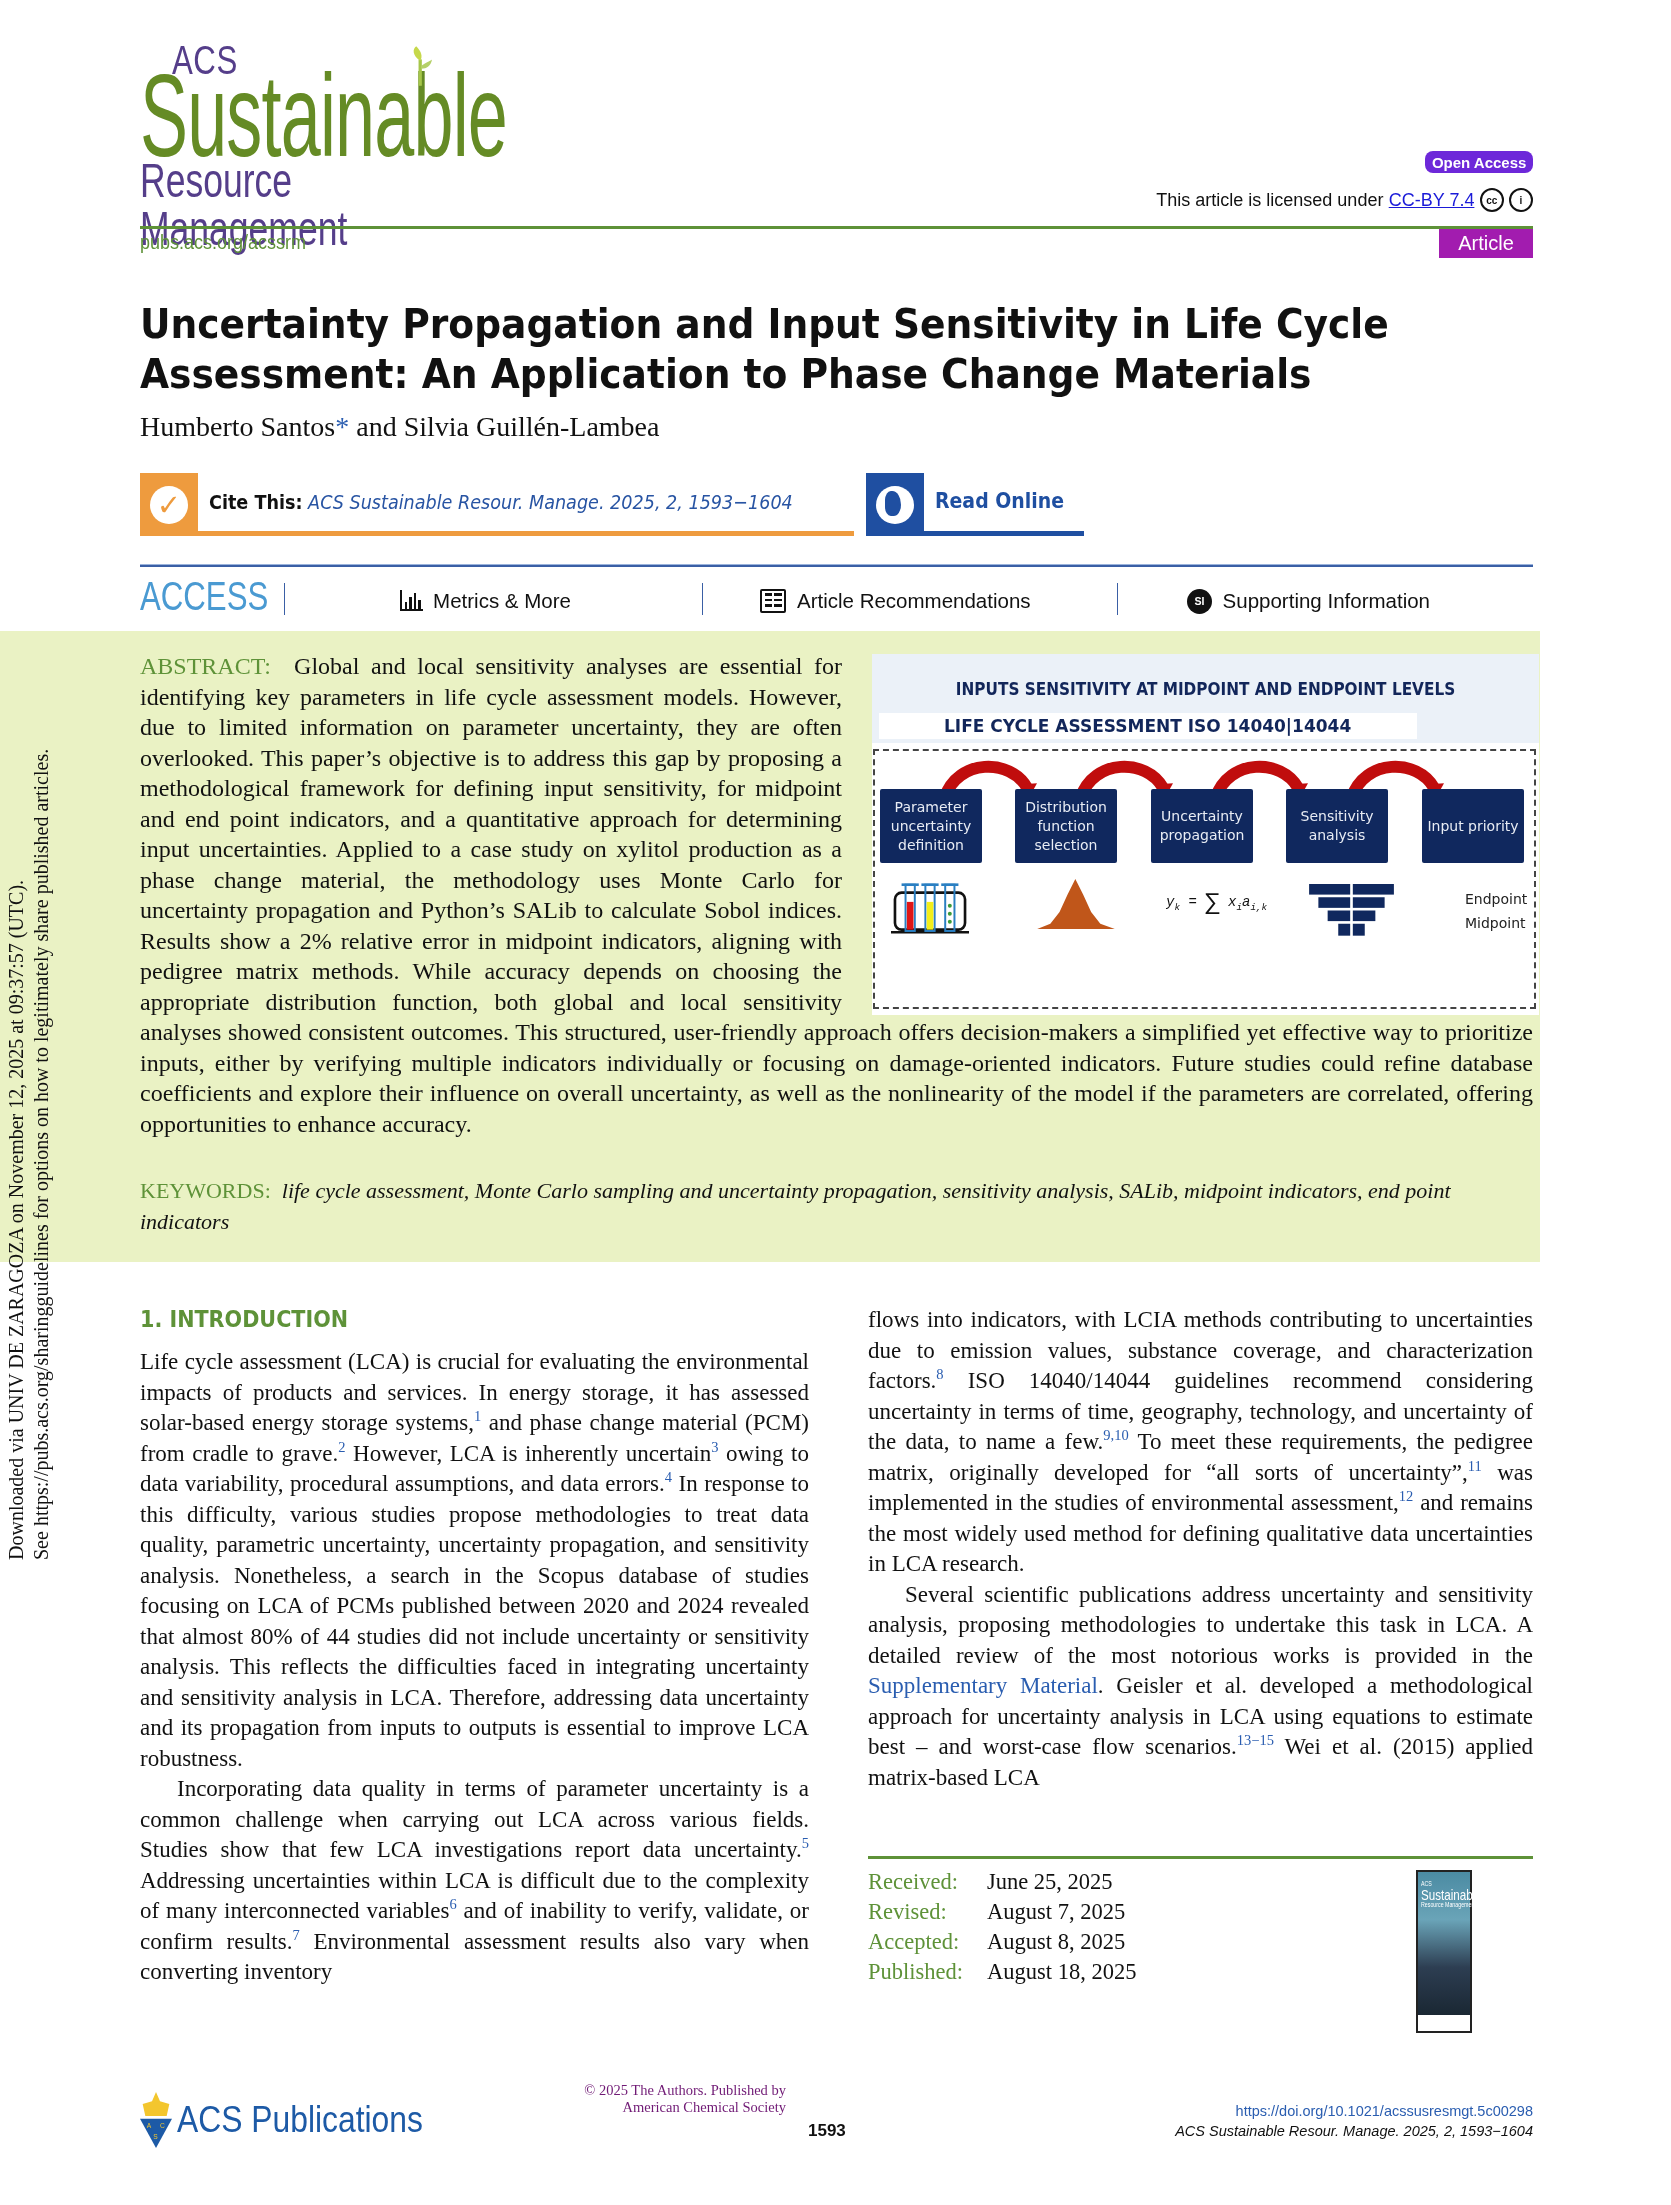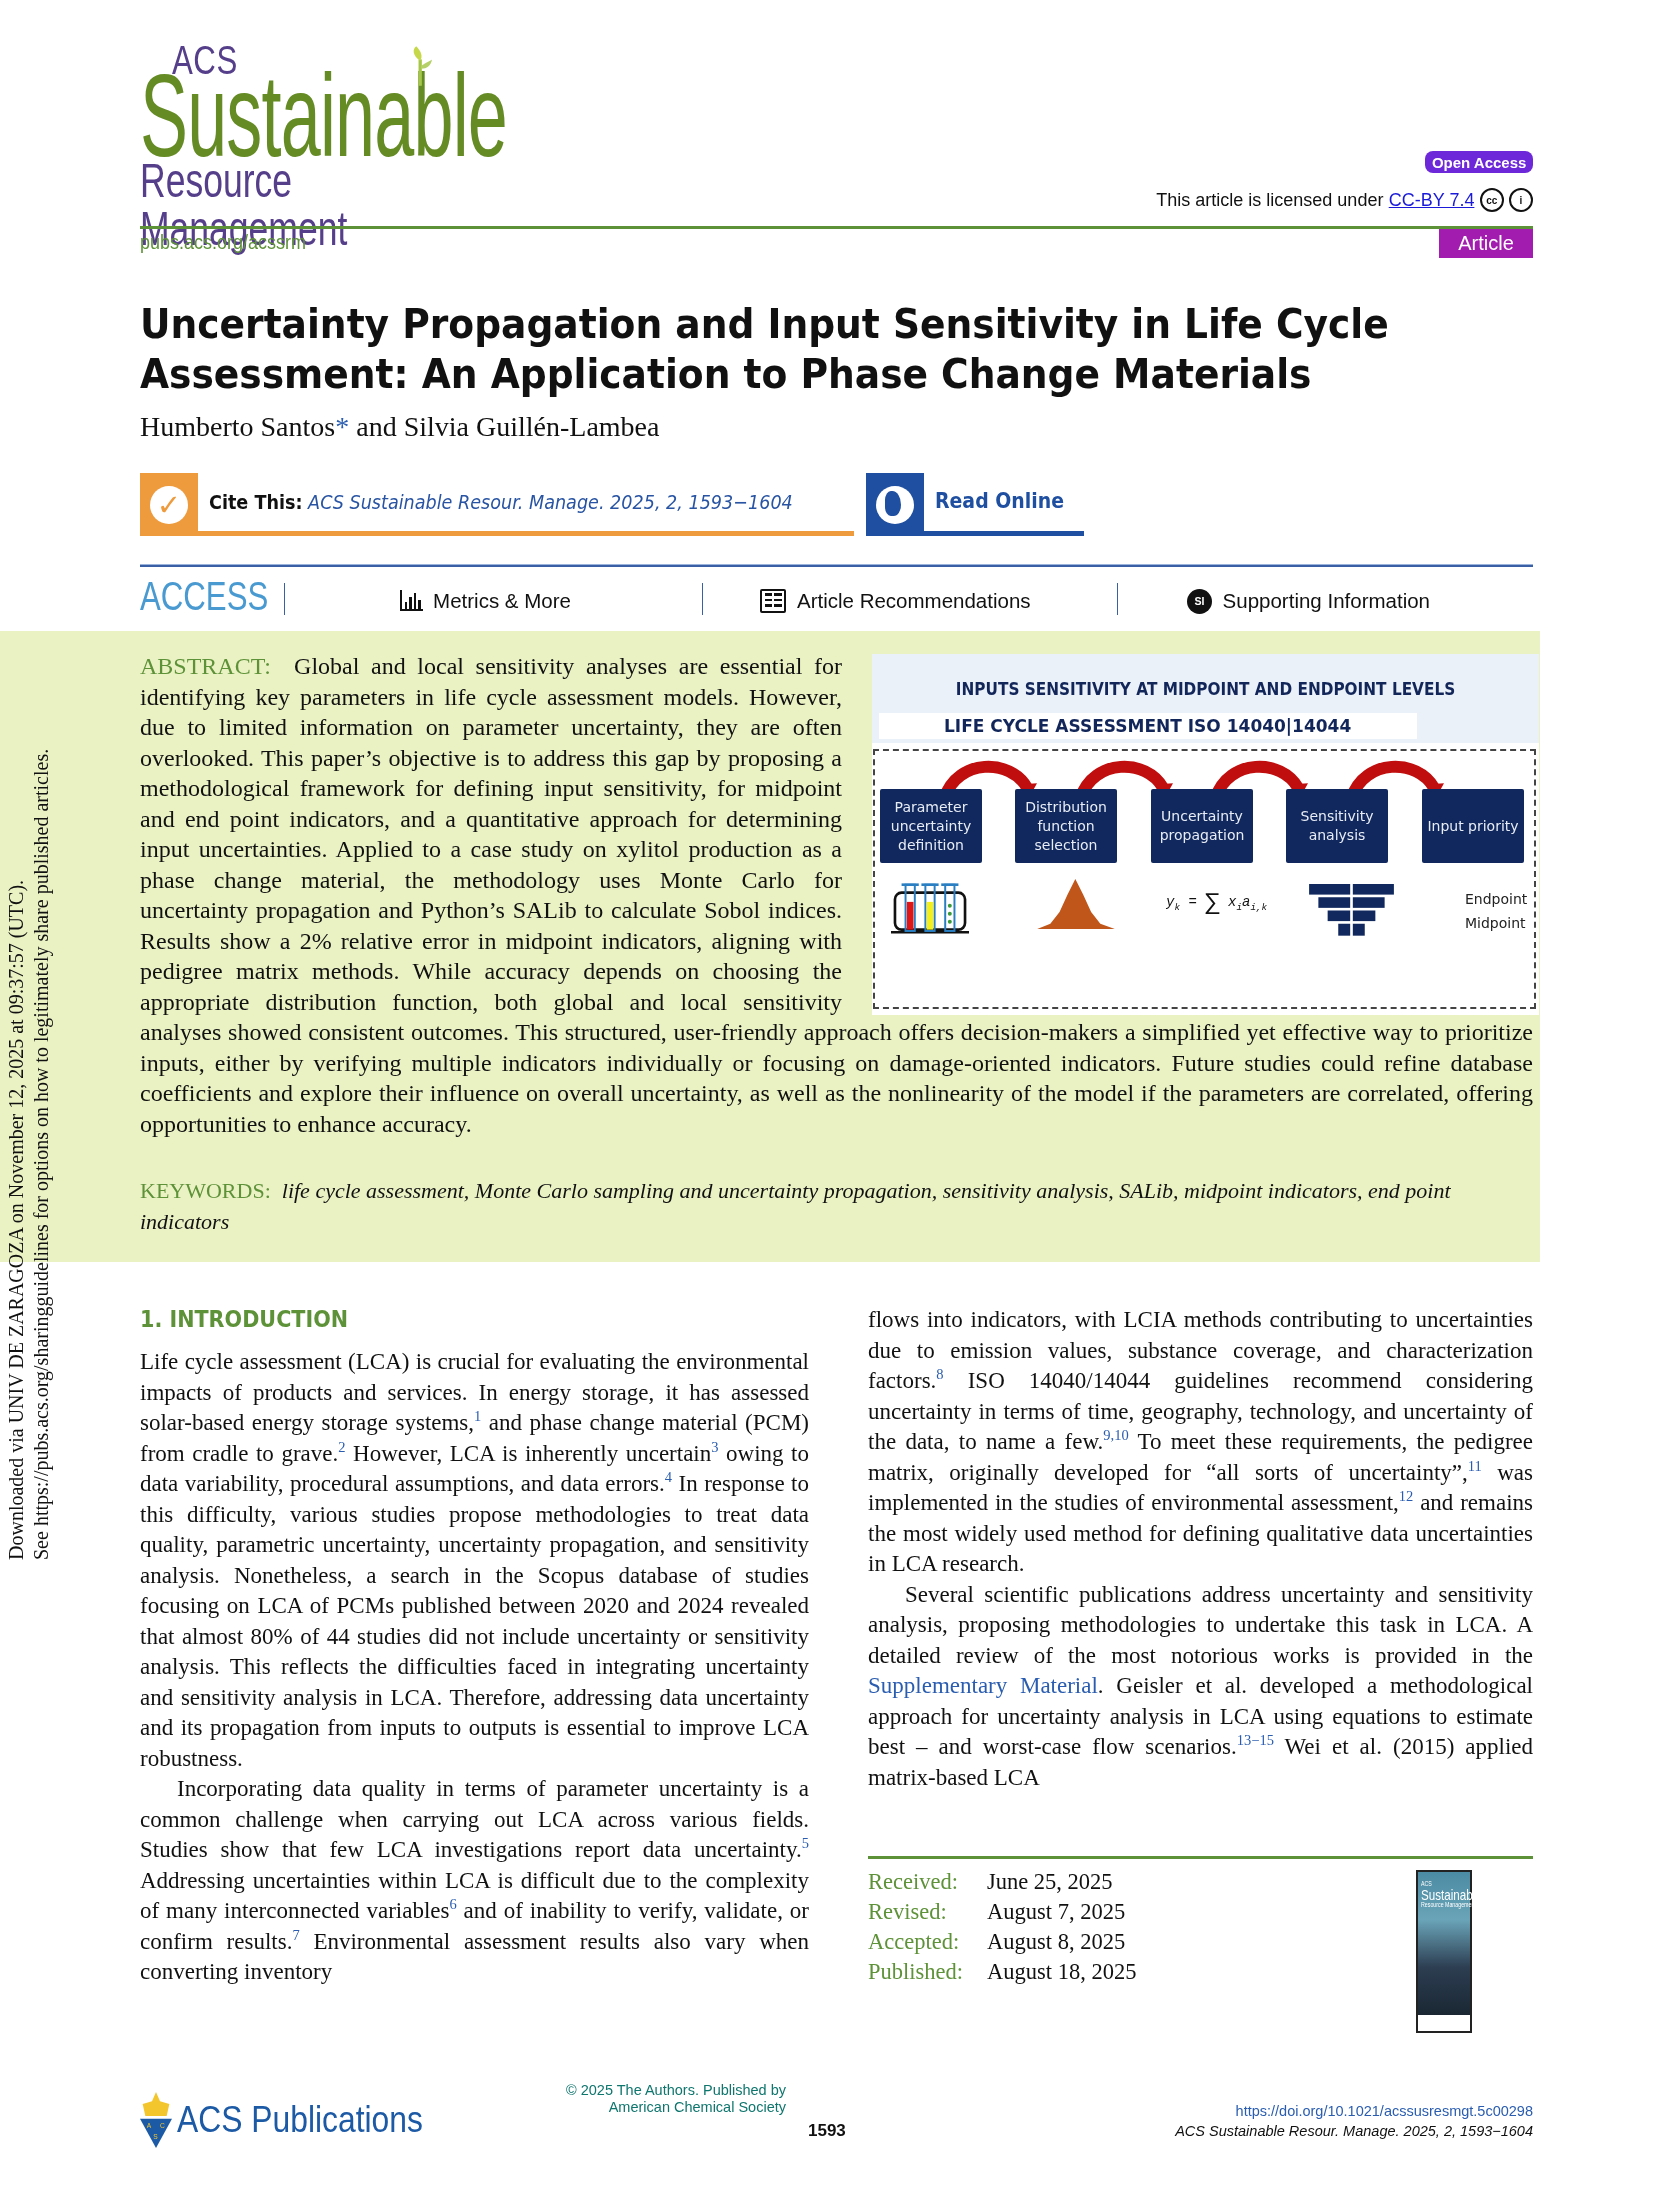--- a/index.html
+++ b/index.html
@@ -93,21 +93,21 @@
   .dates { left: 868px; top: 1867px; font-size: 22.5px; line-height: 30px; }
   .dates .row { display: flex; }
   .dates .lbl { color: #5e9238; width: 119px; }
   .cover { left: 1416px; top: 1870px; width: 56px; height: 163px; border: 2px solid #222; background: linear-gradient(180deg, #4b8ba3 0%, #6aa4b8 30%, #2d3e52 60%, #1a2733 90%, #fff 90%); }
   .cover-t { position: absolute; left: 2.6px; top: 9.3px; font-family: "Liberation Sans", sans-serif; font-size: 10.6px; color: #fff; line-height: 1; transform: scaleX(0.8); transform-origin: left top; white-space: nowrap; }
 
   
   .acs-pub { left: 140px; top: 2092px; display: flex; align-items: center; gap: 5.3px; }
   .acs-shield { width: 32px; height: 56px; }
   .acs-pub-text { font-family: "Liberation Sans", sans-serif; font-size: 37px; color: #1d5aa6; transform: scaleX(0.86); transform-origin: left center; }
-  .copyright { left: 522px; top: 2082px; width: 264px; text-align: right; font-family: Liberation Sans, sans-serif; font-size: 14.5px; line-height: 17px; color: #0f766e; }
+  .copyright { left: 522px; top: 2082px; width: 264px; text-align: right; font-family: Liberation Serif, serif; font-size: 14.5px; line-height: 17px; color: #701a75; }
   .pageno { left: 808px; top: 2121px; font-family: "Liberation Sans", sans-serif; font-weight: bold; font-size: 17px; color: #111; }
   .doi { right: 139px; top: 2103px; font-family: "Liberation Sans", sans-serif; font-size: 14.5px; color: #2a5db0; text-align: right; }
   .journal-ref { right: 139px; top: 2123px; font-family: "Liberation Sans", sans-serif; font-style: italic; font-size: 14.5px; color: #111; text-align: right; }
 
   
   .side-note { left: 4px; top: 1560px; width: 925px; transform: rotate(-90deg); transform-origin: left top; font-size: 20px; line-height: 25px; color: #111; white-space: nowrap; }
 </style>
 </head>
 <body>
 

